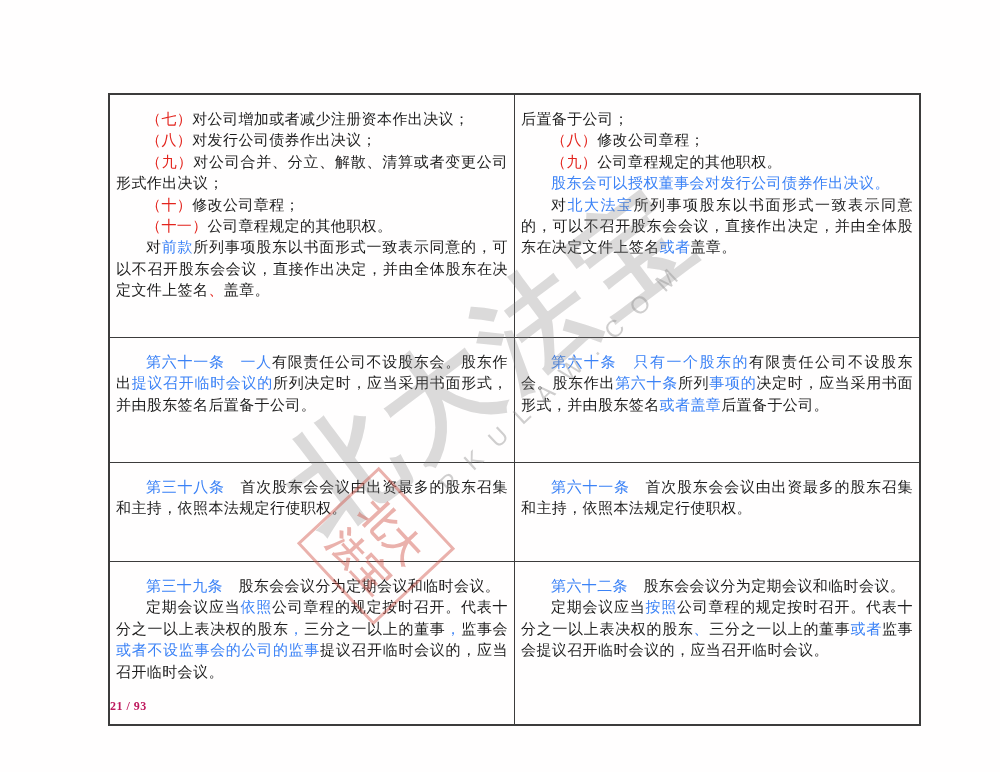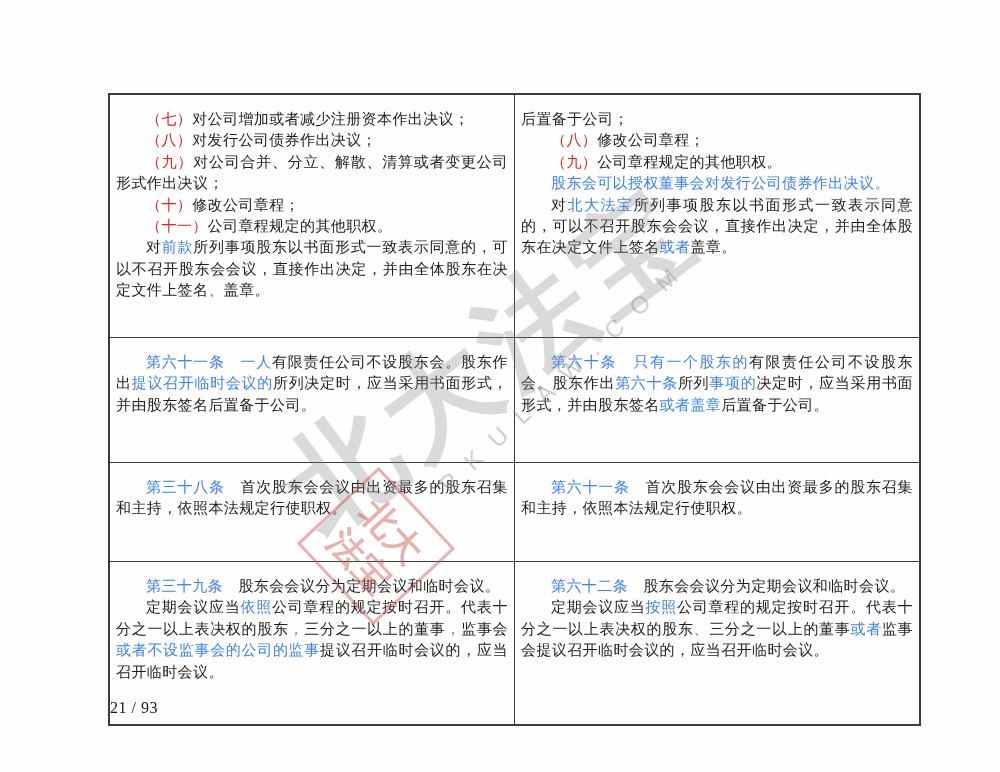--- a/index.html
+++ b/index.html
@@ -52,21 +52,21 @@
     display:flex;align-items:center;justify-content:center;
   }
   .wm-seal-text{
     width:2em;font-size:36px;line-height:44px;font-weight:bold;
     color:rgba(208,84,74,0.45);text-align:center;word-break:break-all;
     font-family:"DejaVu Serif","Liberation Serif",serif;
   }
   
   .footer{
     position:absolute;left:110px;top:699px;z-index:1;
-    font-size:16px;color:#0f172a;letter-spacing:0.5px;
+    font-size:12px;color:#be185d;letter-spacing:0.5px;font-weight:bold;
   }
 </style>
 </head>
 <body>
 
 <div class="page">
 
   <div class="tbl-wrap">
     <table class="compare">
       <tbody>

